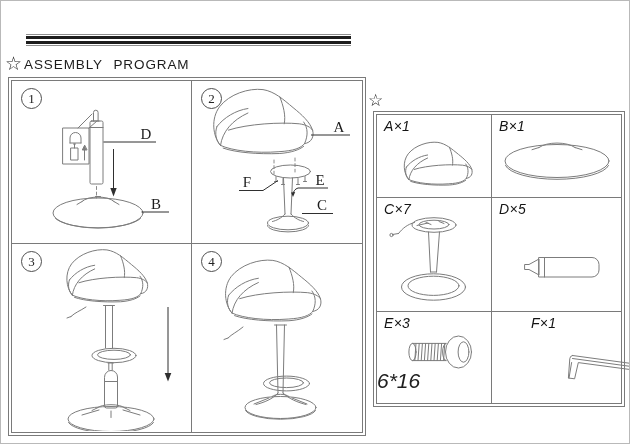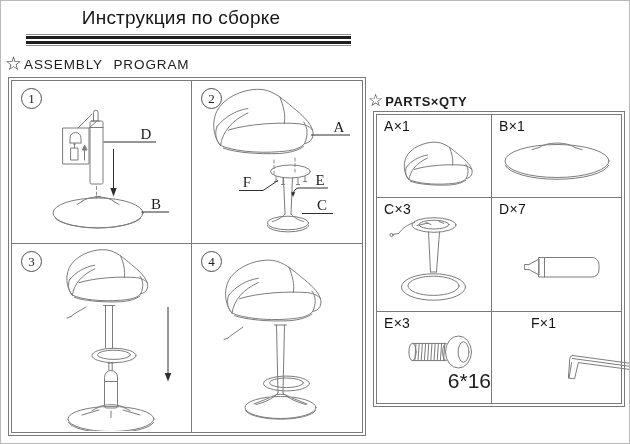--- a/index.html
+++ b/index.html
@@ -20,34 +20,34 @@
   #asm-head{top:54px;left:4px;}
   #asm-head .star{font-size:19px;margin-right:2px;}
   #asm-head .sec-label{font-size:13.5px;font-weight:normal;letter-spacing:.9px;word-spacing:6px;}
   #parts-head{top:92px;left:367px;}
   #parts-head .star{font-size:17px;margin-right:2px;}
   #parts-head .sec-label{font-size:13px;font-weight:bold;letter-spacing:.5px;}
   
   .dbox{border:1px solid #7a7a7a;}
   .dbox-inner{position:absolute;inset:2px;border:1px solid #7a7a7a;}
   #steps-box{top:76px;left:7px;width:356px;height:357px;}
-  #parts-box{top:110px;left:372px;width:250px;height:294px;}
+  #parts-box{top:110px;left:372px;width:250px;height:294px;font-style:italic;}
   .vline,.hline{position:absolute;background:#7a7a7a;}
   
   .cell{position:absolute;overflow:hidden;}
   .stepnum{
     position:absolute;top:7px;left:9px;width:19px;height:19px;border:1px solid #4e4e4e;
     border-radius:50%;font-family:"Liberation Serif",serif;font-size:13px;line-height:19px;
     text-align:center;color:#222;
   }
   .cell svg,.pcell svg{position:absolute;inset:0;}
   
   .pcell{position:absolute;overflow:hidden;}
   .plabel{position:absolute;top:3px;left:7px;font-size:14px;color:#141414;letter-spacing:.3px;}
-  #bolt-size{position:absolute;top:57px;left:0;width:114px;text-align:right;font-size:21px;color:#202020;}
+  #bolt-size{position:absolute;top:57px;left:0;width:114px;text-align:left;font-size:21px;color:#202020;}
   
   g.art{stroke:#7c7c7c;fill:none;stroke-width:1;stroke-linecap:round;stroke-linejoin:round;}
   g.ann{stroke:#2f2f2f;fill:none;stroke-width:1;}
   g.ann .fillhead{fill:#2f2f2f;stroke:none;}
   path.dash{stroke:#8a8a8a;stroke-dasharray:3 2.6;}
   text.lbl{font-family:"Liberation Serif",serif;font-size:15px;fill:#1c1c1c;stroke:none;}
 </style>
 </head>
 <body>
 
@@ -62,21 +62,20 @@
         <path vector-effect="non-scaling-stroke" d="M13 66 C26 72 53 75 79 73 C96 72 104 69 108 64"></path>
         <path vector-effect="non-scaling-stroke" d="M16 69 C30 74 56 76 80 75 C93 74 102 71 107 67"></path>
         <path vector-effect="non-scaling-stroke" d="M9 45 C17 35 30 27 44 25"></path>
         <path vector-effect="non-scaling-stroke" d="M13 66 C15 51 26 38 44 30"></path>
         <path vector-effect="non-scaling-stroke" d="M9 45 C6 53 8 61 13 66"></path>
         <path vector-effect="non-scaling-stroke" d="M108 64 C112 55 112 47 107 40"></path>
       </g>
     </defs>
   </svg>
 
-  <div class="abs" id="title">Инструкция по сборке</div>
   <div class="abs" id="rule">
       <div class="b1"></div>
       <div class="b2"></div>
     </div>
 
   <div class="abs sec-head" id="asm-head">
     <span class="star">☆</span>
     <span class="sec-label">ASSEMBLY PROGRAM</span>
   </div>
 
@@ -179,21 +178,20 @@
             <path d="M80 152.5 C84 149.5 93 149.5 97 152.5 M77 154 L62 160 M100 154 L115 160"></path>
           </g>
         </svg>
         <span class="stepnum">4</span>
       </div>
     </div>
   </div>
 
   <div class="abs sec-head" id="parts-head">
     <span class="star">☆</span>
-    <span class="sec-label">PARTS×QTY</span>
   </div>
 
   <div class="abs dbox" id="parts-box">
     <div class="dbox-inner">
       <div class="vline" style="left:114px;top:0;bottom:0;width:1px;"></div>
       <div class="hline" style="top:82px;left:0;right:0;height:1px;"></div>
       <div class="hline" style="top:196px;left:0;right:0;height:1px;"></div>
 
       <div class="pcell" style="left:0;top:0;width:114px;height:82px;">
         <svg viewBox="0 0 114 82" width="114" height="82">
@@ -221,32 +219,32 @@
             <ellipse cx="57" cy="27" rx="22" ry="7.3"></ellipse>
             <ellipse cx="57" cy="26.6" rx="15" ry="4.4"></ellipse>
             <path d="M49 24.5 l5 2 M62 23.5 l5 2"></path>
             <path d="M37.5 24.5 C30 26.5 25.5 30.5 21.5 35.5 M21.5 35.5 l-6 1 M40 27.5 l11 -2.5"></path>
             <circle cx="14.5" cy="37" r="1.6"></circle>
             <path d="M51.5 34 L53.5 74 M62.5 34 L59.5 74 M53.5 74 h6"></path>
             <ellipse cx="56.5" cy="89" rx="32" ry="13.2"></ellipse>
             <ellipse cx="56.5" cy="87.8" rx="25.5" ry="9.6"></ellipse>
           </g>
         </svg>
-        <span class="plabel">C×3</span>
+        <span class="plabel">C×7</span>
       </div>
 
       <div class="pcell" style="left:115px;top:83px;width:127px;height:113px;">
         <svg viewBox="0 0 127 113" width="127" height="113">
           <g class="art">
             <path d="M33 66.5 h4 l10 -5.5 v16 l-10 -5.5 h-4 z"></path>
             <path d="M47 59.5 h53 a7 7 0 0 1 7 7 v5.5 a7 7 0 0 1 -7 7 h-53 z"></path>
             <path d="M52.5 59.5 V79"></path>
           </g>
         </svg>
-        <span class="plabel">D×7</span>
+        <span class="plabel">D×5</span>
       </div>
 
       <div class="pcell" style="left:0;top:197px;width:114px;height:89px;">
         <svg viewBox="0 0 114 89" width="114" height="89">
           <g class="art">
             <ellipse cx="35.5" cy="40" rx="3.6" ry="8.6"></ellipse>
             <path d="M35.5 31.4 H69 M35.5 48.6 H69"></path>
             <path d="M39 31.4 L37.8 48.6 M42.2 31.4 L41 48.6 M45.4 31.4 L44.2 48.6 M48.6 31.4 L47.4 48.6 M51.8 31.4 L50.6 48.6 M55 31.4 L53.8 48.6 M58.2 31.4 L57 48.6 M61.4 31.4 L60.2 48.6 M64.6 31.4 L63.4 48.6 M67.8 31.4 L66.6 48.6"></path>
             <path d="M69 31.4 A3.4 8.6 0 0 0 69 48.6"></path>
             <ellipse cx="81.5" cy="40" rx="13" ry="16"></ellipse>

